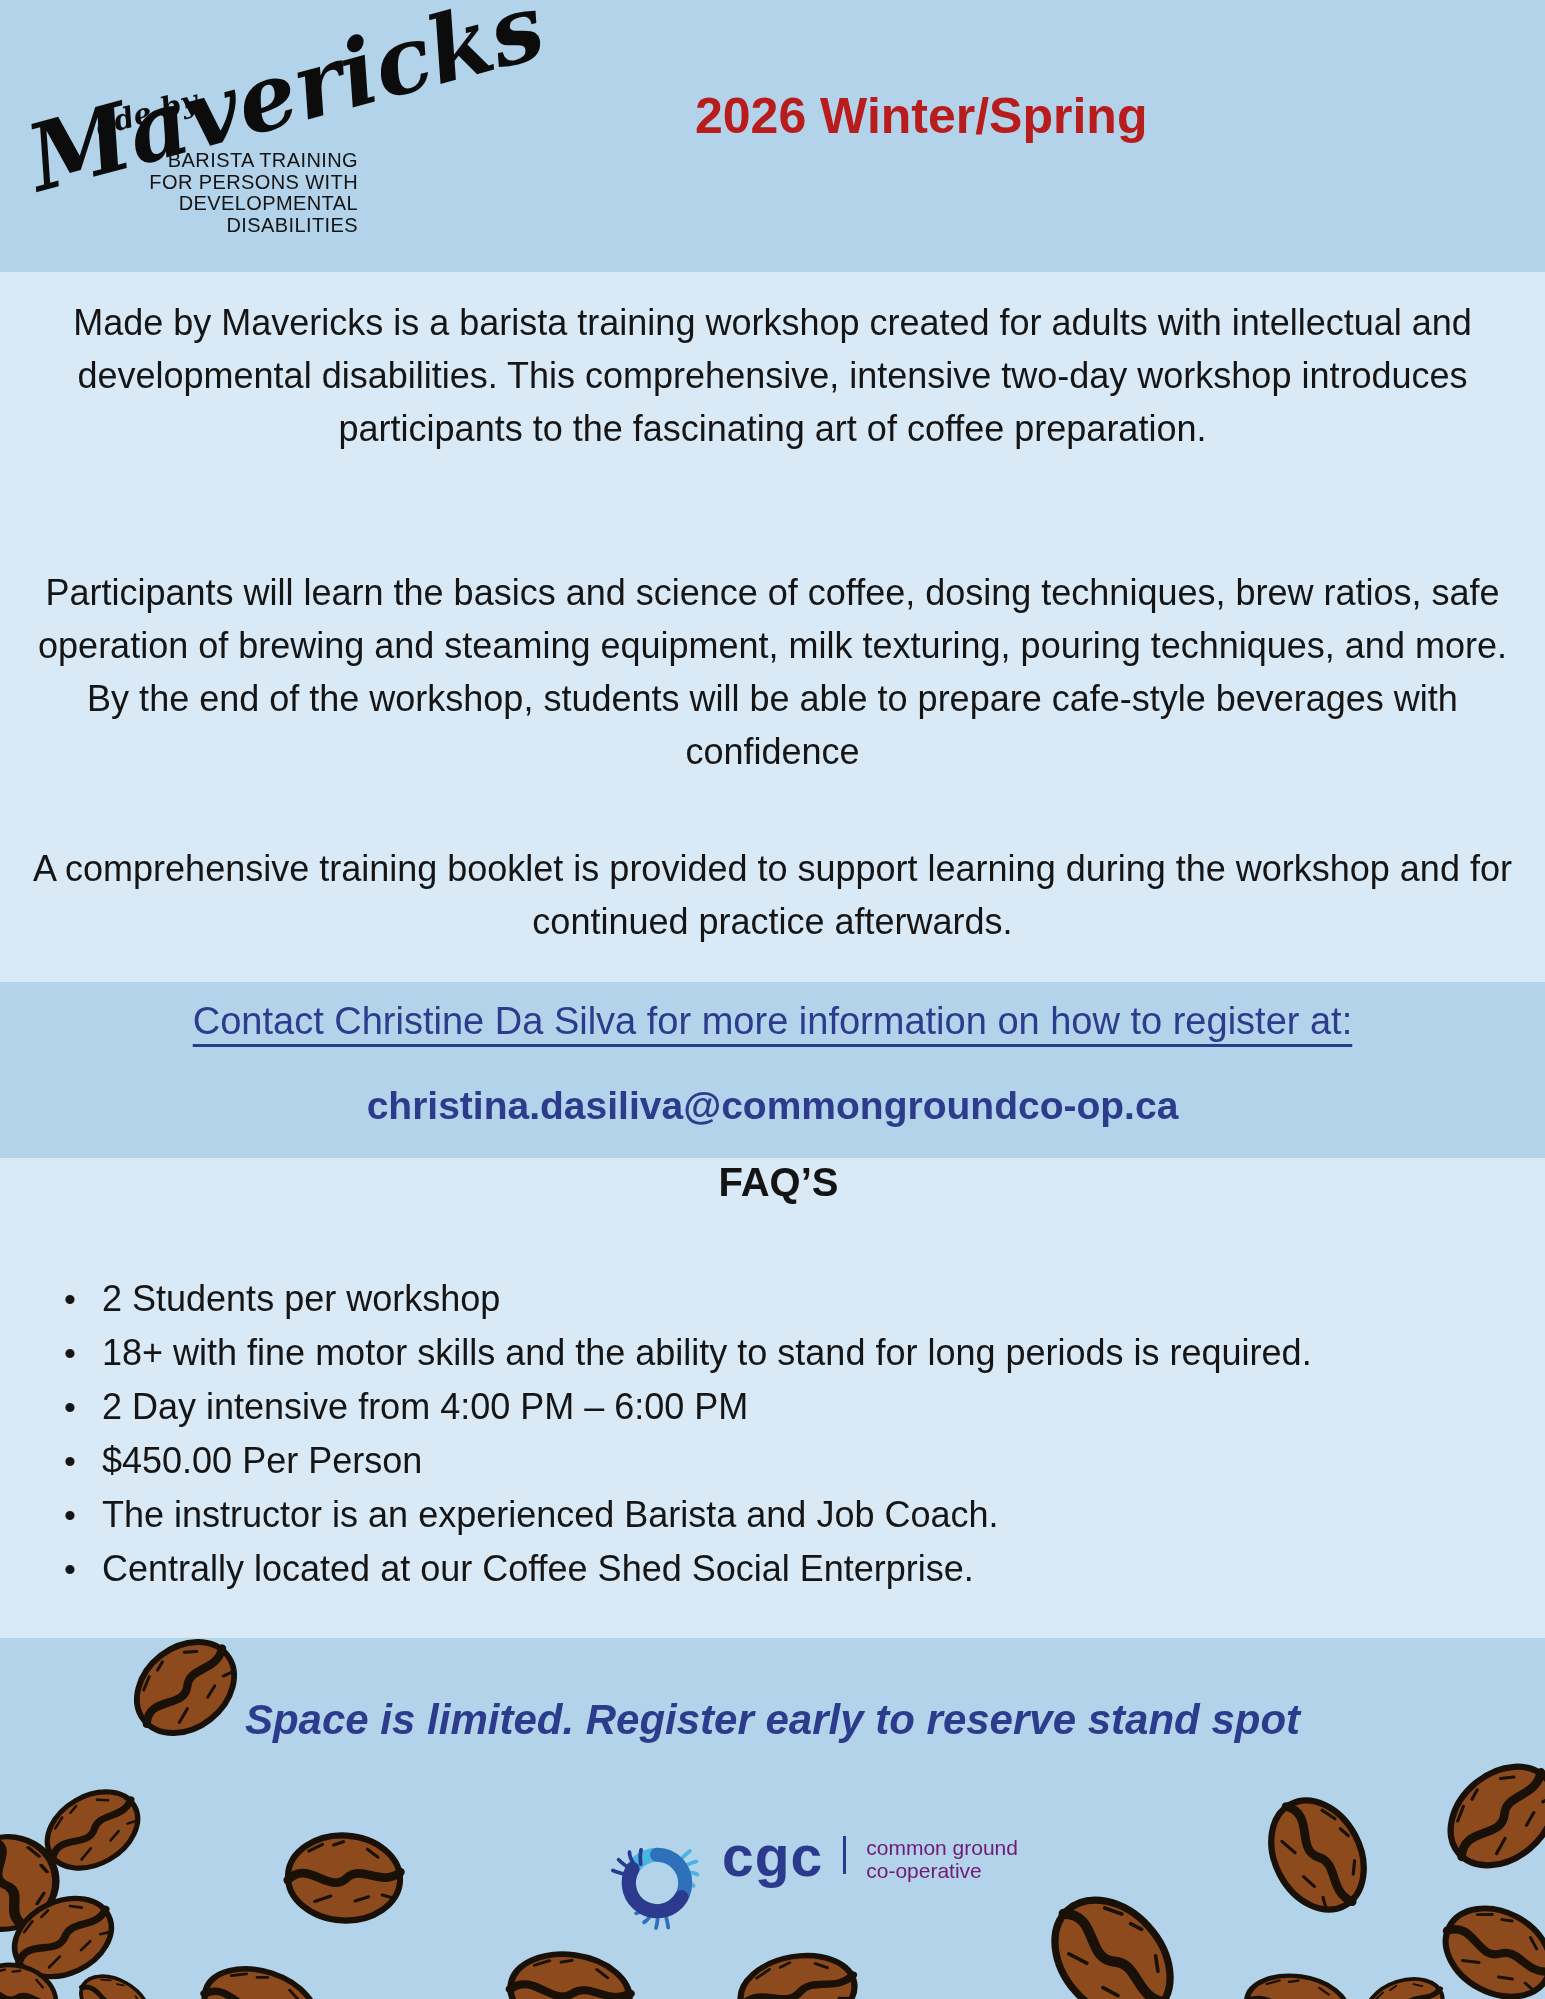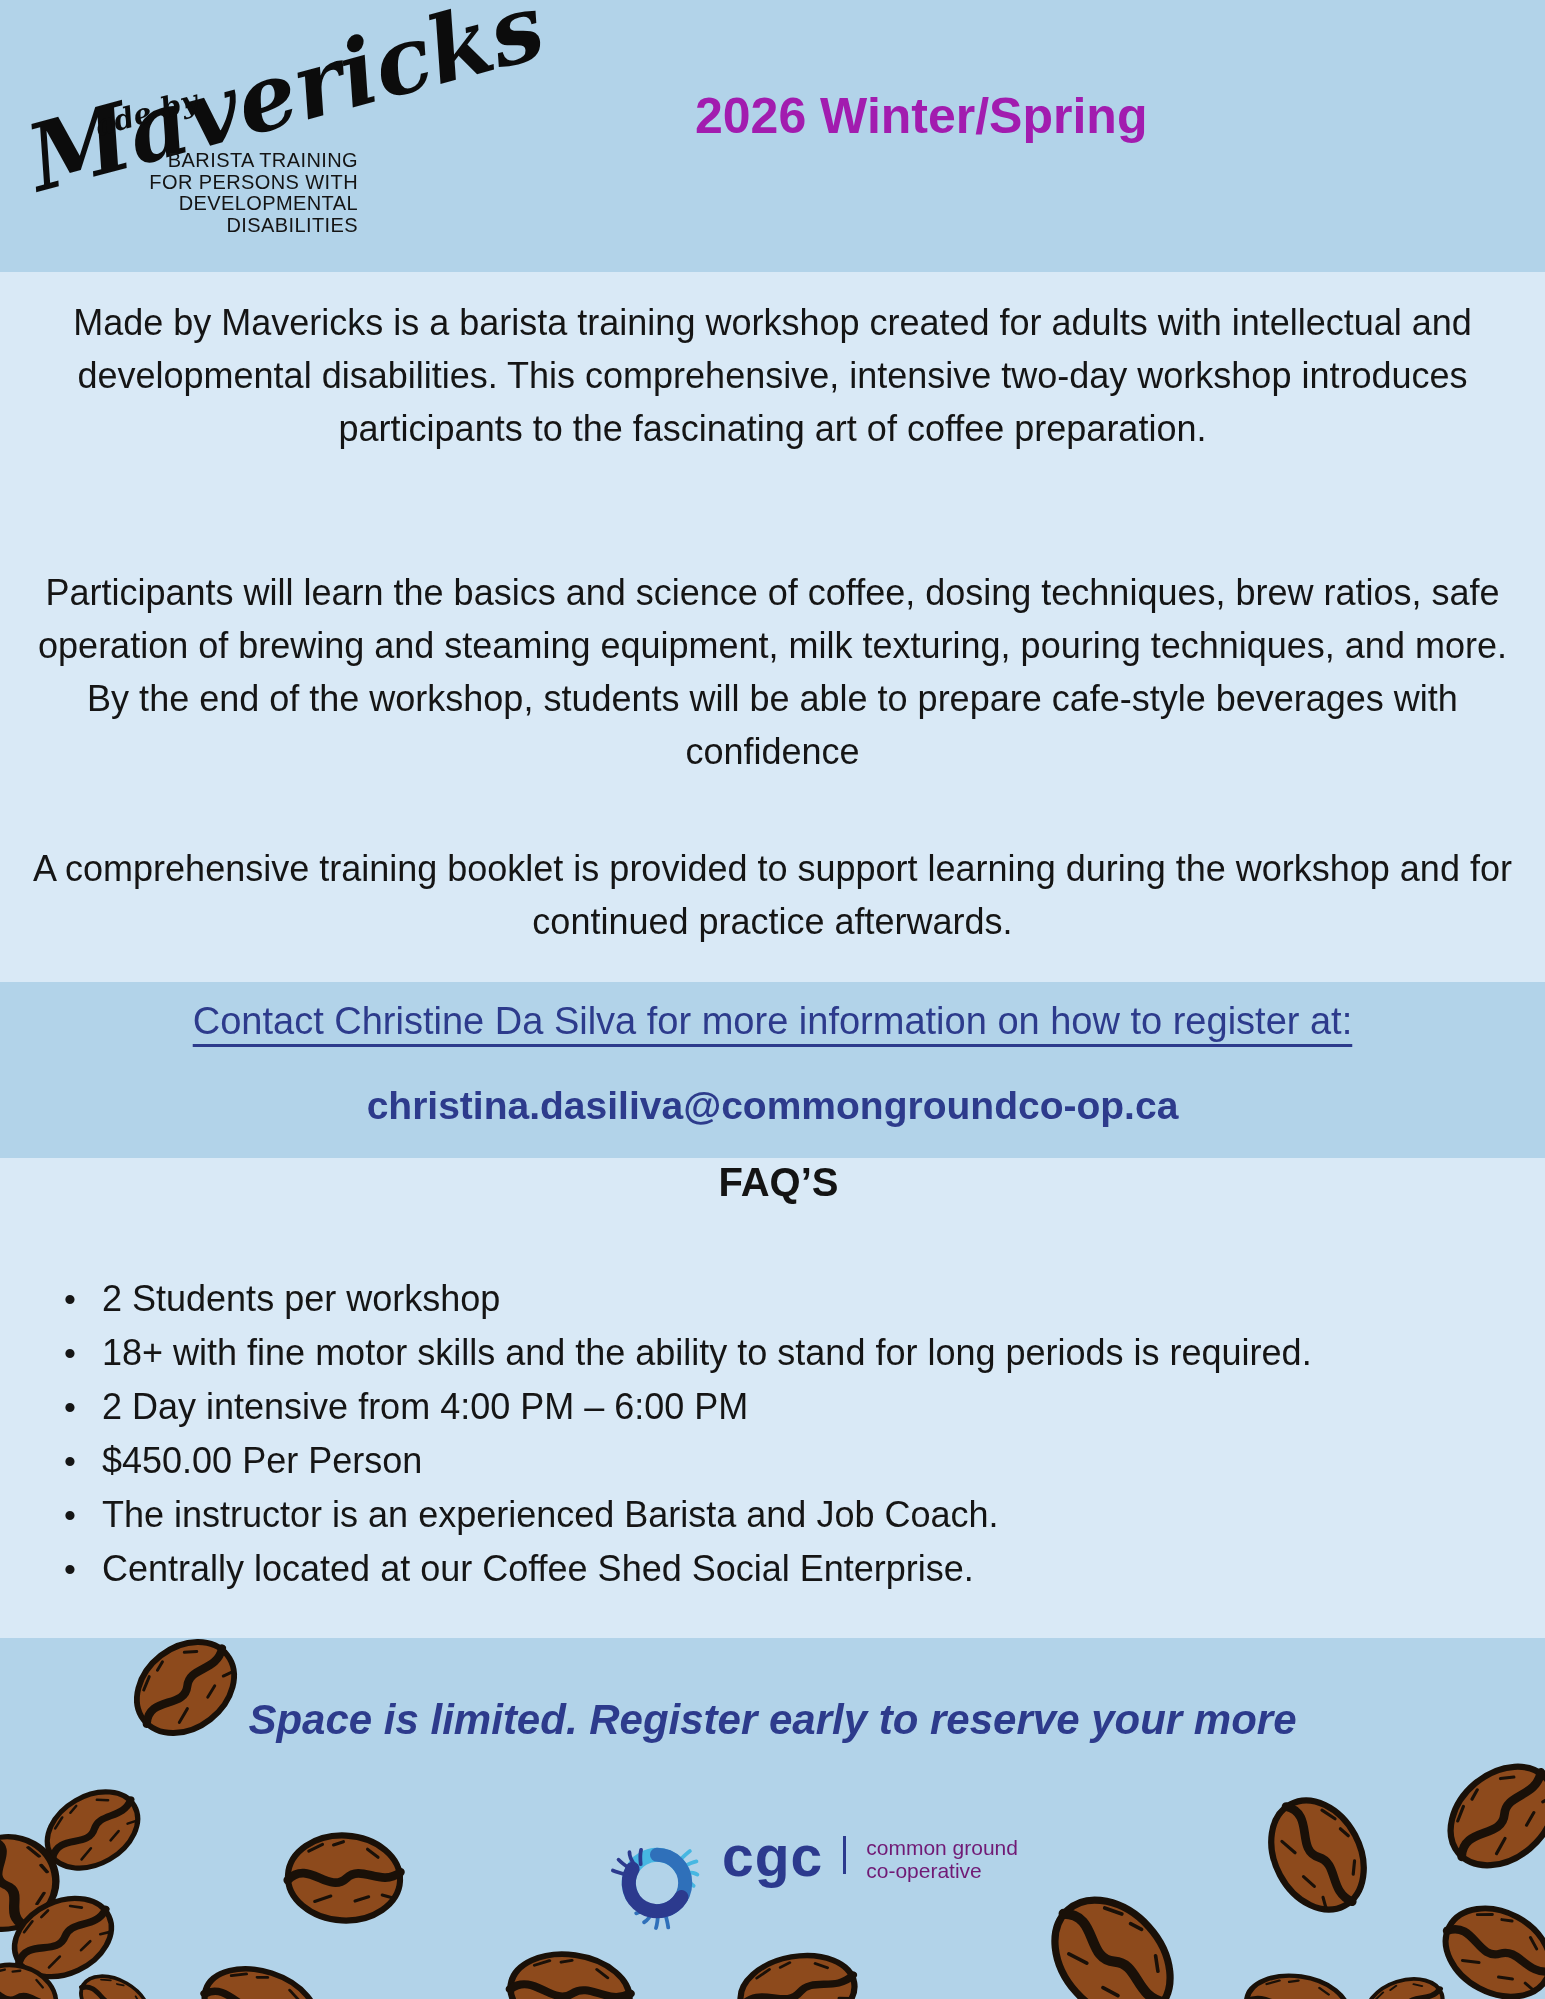--- a/index.html
+++ b/index.html
@@ -25,21 +25,21 @@
     position:absolute;left:94px;top:96px;
     font-family:"DejaVu Serif",serif;font-style:italic;font-weight:700;
     font-size:29px;color:#0c0c0c;transform:rotate(-15deg);white-space:nowrap;
   }
   .logo-tagline{
     position:absolute;left:146px;top:150px;width:212px;text-align:right;
     font-size:20px;line-height:21.5px;letter-spacing:.4px;color:#141414;
   }
   .header-title{
     position:absolute;left:695px;top:86px;width:430px;text-align:center;
-    font-weight:700;color:#a21caf;font-size:50px;line-height:60px;
+    font-weight:700;color:#b91c1c;font-size:50px;line-height:60px;
   }
   .header-title .t-line{white-space:nowrap;}
 
   
   .panel-intro p{
     position:absolute;left:25px;right:25px;margin:0;text-align:center;
     font-size:36px;line-height:53px;color:#151515;
   }
   .p1{top:24px;} .p2{top:294px;} .p3{top:570px;}
 
@@ -222,21 +222,21 @@
         <svg viewBox="0 0 100 80" preserveAspectRatio="none">
           <use href="#bean"></use>
         </svg>
       </div>
     <div class="bean" style="left:1362px;top:338px;width:85px;height:60px;transform:rotate(-18deg)">
         <svg viewBox="0 0 100 80" preserveAspectRatio="none">
           <use href="#bean"></use>
         </svg>
       </div>
 
-    <div class="footer-note">Space is limited. Register early to reserve your more</div>
+    <div class="footer-note">Space is limited. Register early to reserve stand spot</div>
 
     <div class="cgc-logo">
       <svg class="cgc-hands" viewBox="0 0 100 100">
         <use href="#cgc-hand" style="color:#46b7e2"></use>
         <use href="#cgc-hand" transform="rotate(120 50 50)" style="color:#2f70ba"></use>
         <use href="#cgc-hand" transform="rotate(240 50 50)" style="color:#2c3a8e"></use>
       </svg>
       <div class="cgc-abbr">cgc</div>
       <div class="cgc-divider"></div>
       <div class="cgc-org">

